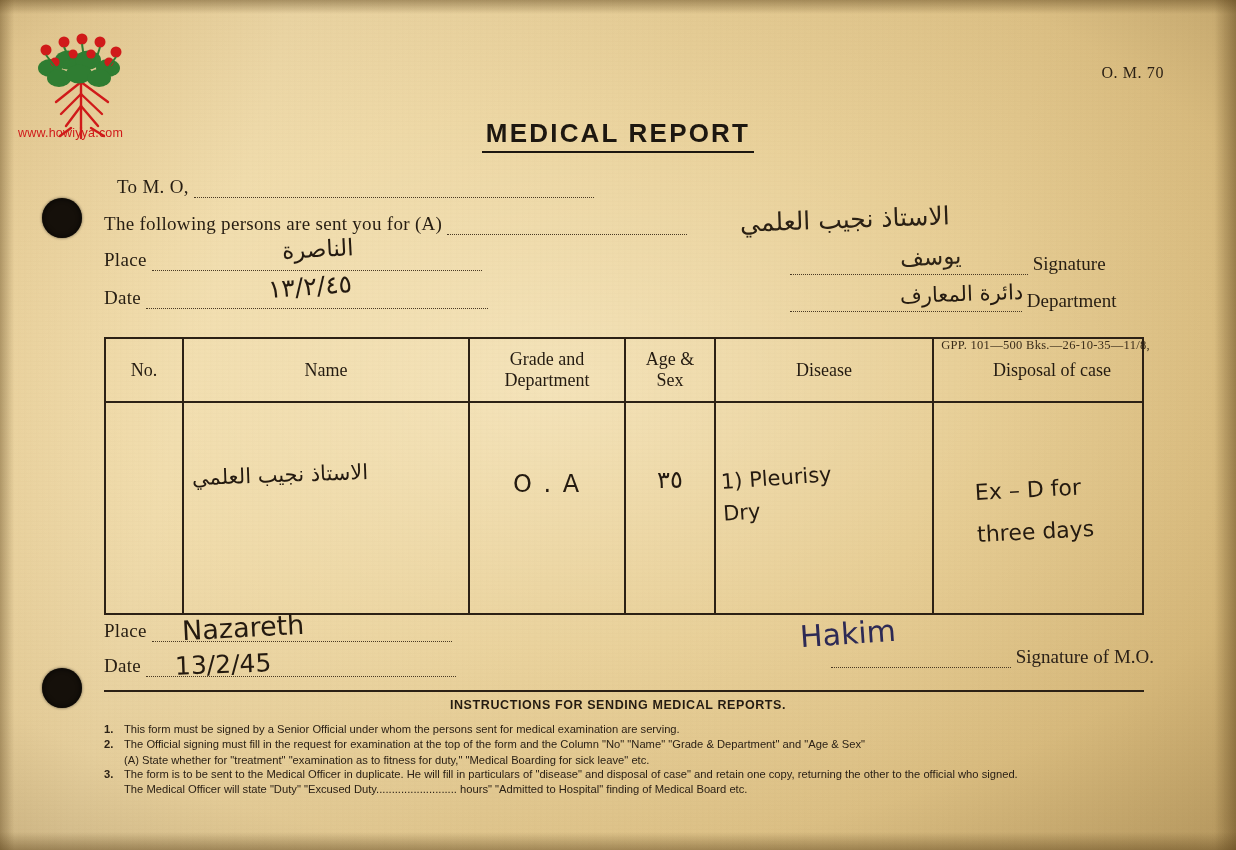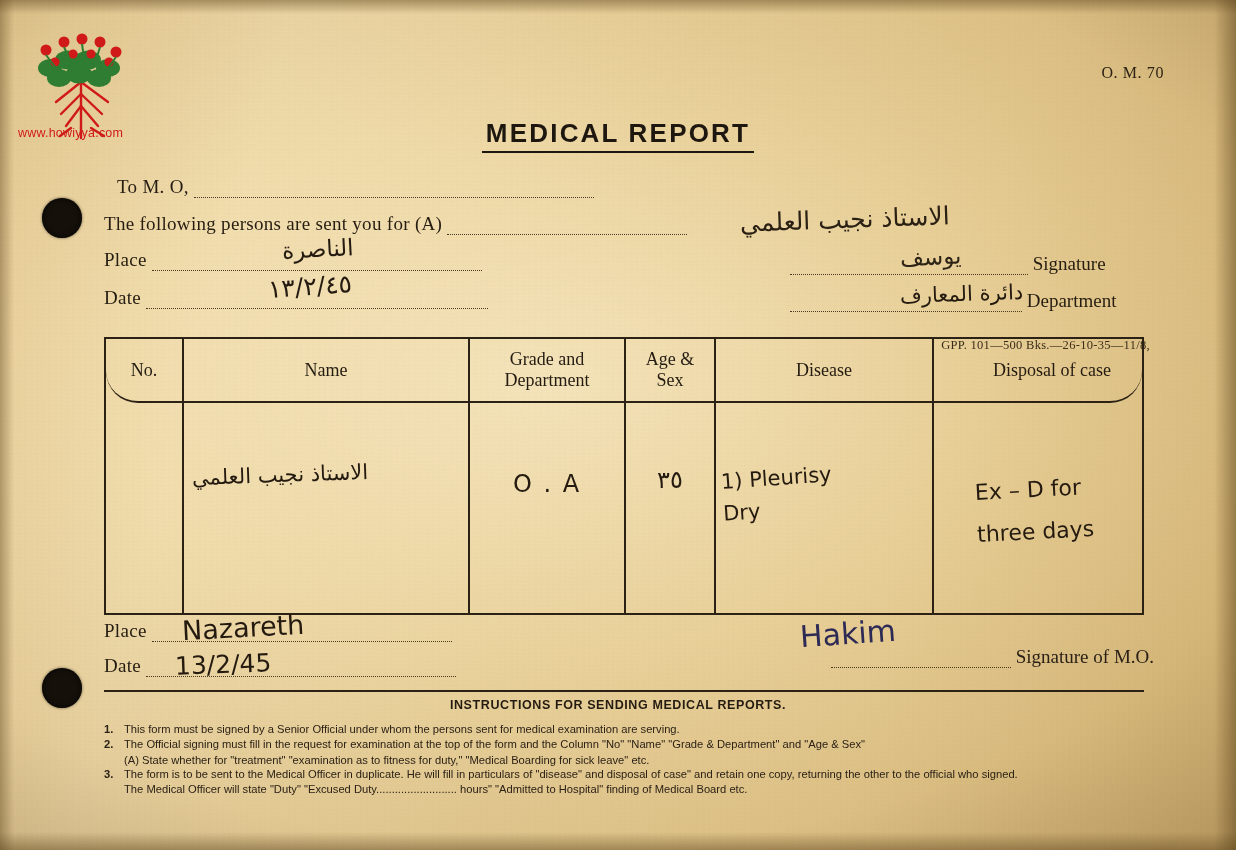--- a/index.html
+++ b/index.html
@@ -176,21 +176,20 @@
     position: absolute;
     left: 104px; top: 337px;
     width: 1040px; height: 278px;
     border: 2px solid #2c2115;
     box-sizing: border-box;
   }
   #report-table .thead {
     display: flex;
     height: 62px;
     border-bottom: 2px solid #2c2115;
-    border-radius: 32px;
   }
   #report-table .tbody {
     display: flex;
     height: 212px;
   }
   .cell {
     box-sizing: border-box;
     border-right: 2px solid #2c2115;
     display: flex;
     align-items: center;

